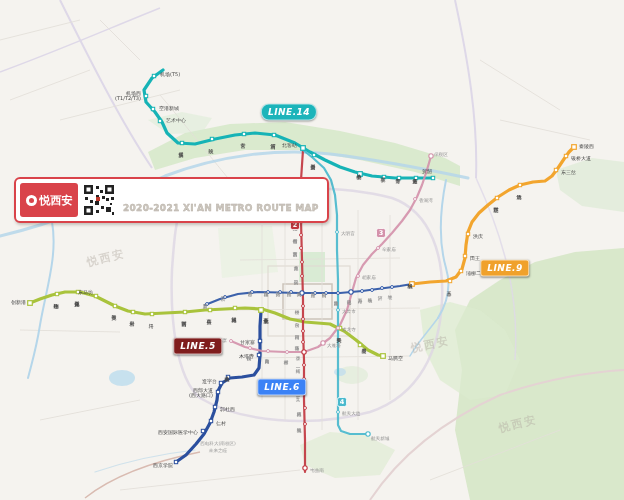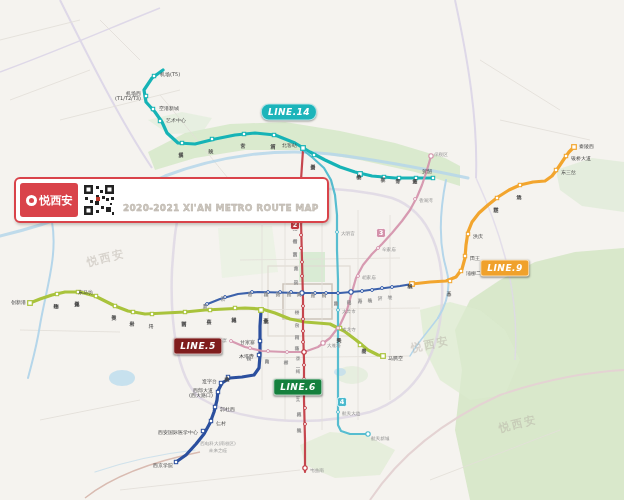--- a/index.html
+++ b/index.html
@@ -337,14 +337,14 @@
       <rect x="14" y="14" width="4" height="4" fill="#c0392b"></rect>
     </svg>
     <div class="titles">
       <div class="t-en">2020-2021 XI'AN METRO ROUTE MAP</div>
     </div>
   </div>
 
 <div class="line-label" style="left: 289px; top: 112px; background: rgb(28, 180, 186); border-radius: 8px;">LINE.14</div>
     <div class="line-label" style="left: 505px; top: 241px; background: rgb(240, 161, 44); margin-top: 27px;">LINE.9</div>
     <div class="line-label" style="left: 198px; top: 346px; background: #7f1d1d;">LINE.5</div>
-    <div class="line-label" style="left: 298px; top: 387px; background: #15803d;">LINE.6</div>
+    <div class="line-label" style="left: 282px; top: 387px; background: #3b82f6;">LINE.6</div>
   </div>
 
 </body></html>

